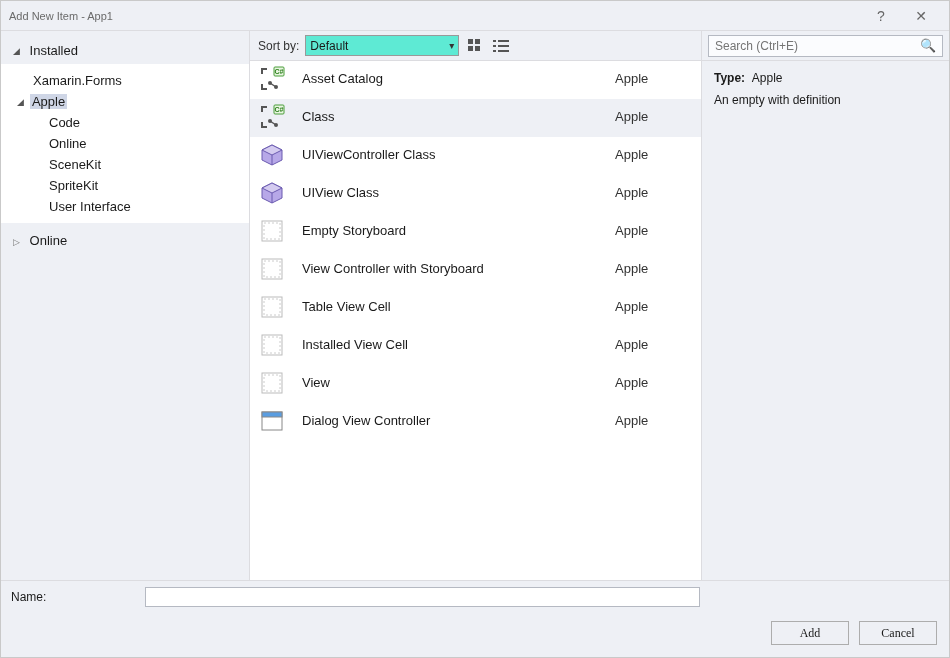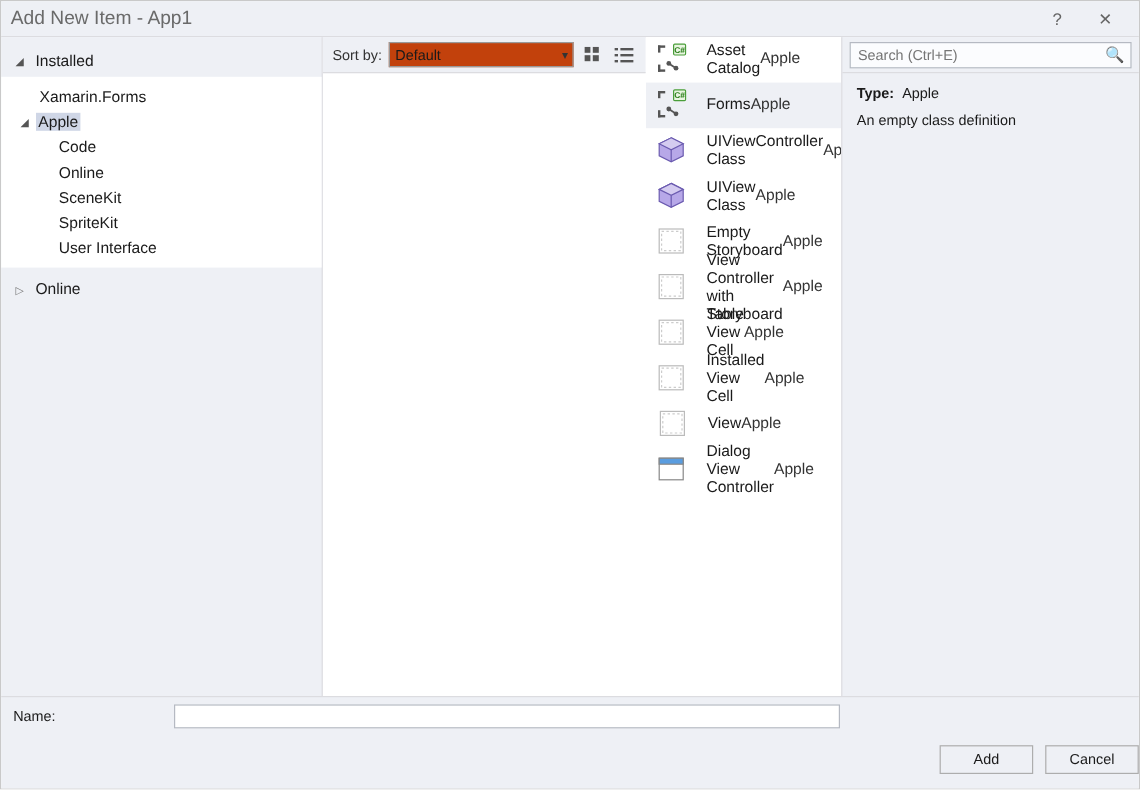--- a/index.html
+++ b/index.html
@@ -1,54 +1,54 @@
 <!DOCTYPE html>
 <html><head>
 <meta charset="utf-8">
 <style>
   * { box-sizing: border-box; }
   html, body { margin: 0; padding: 0; font-family: "Segoe UI", Arial, sans-serif; font-size: 13px; color: #1a1a1a; }
   .window { width: 950px; height: 658px; background: #fff; border: 1px solid #c9c9c9; display: flex; flex-direction: column; }
   .titlebar { height: 30px; background: #eef0f5; display: flex; align-items: center; padding: 0 8px; color: #6a6a6a; border-bottom: 1px solid #dcdce0; }
-  .titlebar .title { flex: 1; font-size: 16px; }
+  .titlebar .title { flex: 1; font-size: 11px; }
   .titlebar .btn { width: 40px; text-align: center; color: #666; font-size: 14px; }
   .body { flex: 1; display: flex; min-height: 0; }
-  .sidebar { width: 268px; background: #eef0f5; border-right: 1px solid #dcdce0; padding-top: 8px; }
+  .sidebar { width: 249px; background: #eef0f5; border-right: 1px solid #dcdce0; padding-top: 8px; }
   .tree-top { padding: 4px 12px; font-size: 13px; cursor: default; }
   .tree-top.expanded::before { content: "◢"; font-size: 9px; margin-right: 6px; color: #555; display:inline-block; transform: translateY(-1px);}
   .tree-top.collapsed::before { content: "▷"; font-size: 9px; margin-right: 6px; color: #777; display:inline-block; }
   .tree-sub { background: #fff; margin: 2px 0 6px 0; padding: 6px 0; }
   .tree-item { padding: 3px 12px 3px 32px; cursor: default; }
   .tree-item.parent::before { content: "◢"; font-size: 9px; margin-right: 6px; margin-left: -16px; color: #555; display:inline-block; transform: translateY(-1px);}
   .tree-item.selected span { background: #cfd6e6; padding: 0 2px; }
   .tree-child { padding: 3px 12px 3px 48px; cursor: default; }
-  .center { flex: 1; display: flex; flex-direction: row; min-width: 0; }
+  .center { flex: 1; display: flex; flex-direction: column; min-width: 0; }
   .toolbar { height: 30px; background: #eef0f5; display: flex; align-items: center; padding: 0 8px; gap: 6px; border-bottom: 1px solid #dcdce0; }
   .toolbar label { font-size: 12px; color: #333; }
-  .sort-select { width: 154px; height: 21px; font-size: 12px; background:#c2410c; border:1px solid #999; padding:0 4px; display:flex; align-items:center; justify-content:space-between;}
+  .sort-select { width: 154px; height: 21px; font-size: 12px; background:#5eead4; border:1px solid #999; padding:0 4px; display:flex; align-items:center; justify-content:space-between;}
   .sort-select::after{content:"▾"; font-size:10px; color:#333;}
   .view-btn { width: 20px; height: 20px; display:flex; align-items:center; justify-content:center; }
   .list { flex: 1; overflow: auto; background: #fff; }
   .row { display: flex; align-items: center; height: 38px; padding: 0 16px 3px 8px; cursor: default; }
   .row.selected { background: #eef0f5; }
   .row .ico { width: 28px; height: 28px; margin-right: 16px; display:flex; align-items:center; justify-content:center; }
   .row .name { flex: 1; font-size: 13px; }
   .row .cat { width: 70px; text-align: left; font-size: 13px; color: #333; }
   .rightpane { width: 248px; background: #eef0f5; border-left: 1px solid #dcdce0; display:flex; flex-direction:column; }
   .search-wrap { height: 30px; padding: 4px 6px; border-bottom: 1px solid #dcdce0; }
   .search { width: 100%; height: 22px; border: 1px solid #b5b9c2; background:#fbfcfe; padding: 0 22px 0 6px; font-size: 12px; color:#be185d; }
   .search-wrap{position:relative;}
   .search-mag{position:absolute; right:12px; top:7px; font-size:13px; color:#555;}
   .detail { padding: 10px 12px; font-size: 12px; }
   .detail .type-line { margin-bottom: 8px; }
   .footer { background: #eef0f5; border-top: 1px solid #dcdce0; }
   .name-row { display:flex; align-items:center; padding: 6px 10px; gap: 24px; }
   .name-row label { font-size: 12px; width: 110px; }
   .name-input { flex:1; max-width: 555px; height: 20px; border:1px solid #b5b9c2; background:#fff; padding:0 4px; font-size:12px;}
-  .actions { display:flex; justify-content:flex-end; gap: 10px; padding: 8px 0 12px; }
+  .actions { display:flex; justify-content:flex-end; gap: 10px; padding: 8px 12px 12px; font-family: Liberation Serif, serif; }
   .dlg-btn { width: 78px; height: 24px; background:#eef0f5; border:1px solid #adadad; font-size:12px; display:flex; align-items:center; justify-content:center; cursor:default;}
 </style>
 </head>
 <body>
 
 <div class="window">
 
   <div class="titlebar">
     <div class="title">Add New Item - App1</div>
     <div class="btn">?</div>
@@ -124,21 +124,21 @@
                 <rect x="2" y="2" width="2" height="6" fill="#555"></rect>
                 <rect x="2" y="18" width="2" height="6" fill="#555"></rect>
                 <rect x="2" y="22" width="6" height="2" fill="#555"></rect>
                 <rect x="15" y="1" width="10" height="9" rx="1" fill="#e8f5e0" stroke="#4a9e3a"></rect>
                 <text x="20" y="8" font-size="7" fill="#2a7e1a" text-anchor="middle" font-weight="bold">C#</text>
                 <circle cx="11" cy="17" r="2" fill="#555"></circle>
                 <circle cx="17" cy="21" r="2" fill="#555"></circle>
                 <path d="M11 17 L17 21" stroke="#555" stroke-width="1.5"></path>
               </svg>
             </div>
-            <div class="name">Forms</div>
+            <div class="name">Class</div>
             <div class="cat">Apple</div>
           </div>
           <div class="row">
             <div class="ico">
               <svg width="26" height="26">
                 <path d="M13 3 L23 8 L23 18 L13 23 L3 18 L3 8 Z" fill="#b7a8e8" stroke="#6b5bb0"></path>
                 <path d="M13 3 L23 8 L13 13 L3 8 Z" fill="#d4cbf0" stroke="#6b5bb0"></path>
                 <path d="M13 13 L13 23" stroke="#6b5bb0"></path>
               </svg>
             </div>
@@ -222,21 +222,21 @@
     <div class="rightpane">
       <div class="search-wrap">
         <input class="search" placeholder="Search (Ctrl+E)" style="">
         <span class="search-mag">🔍</span>
       </div>
       <div class="detail">
         <div class="type-line">
           <b>Type:</b>
           &nbsp;<span>Apple</span>
         </div>
-        <div>An empty class definition</div>
+        <div>An empty with definition</div>
       </div>
     </div>
   </div>
 
   <div class="footer">
     <div class="name-row">
       <label>Name:</label>
       <input class="name-input" value="" style="">
     </div>
     <div class="actions">

